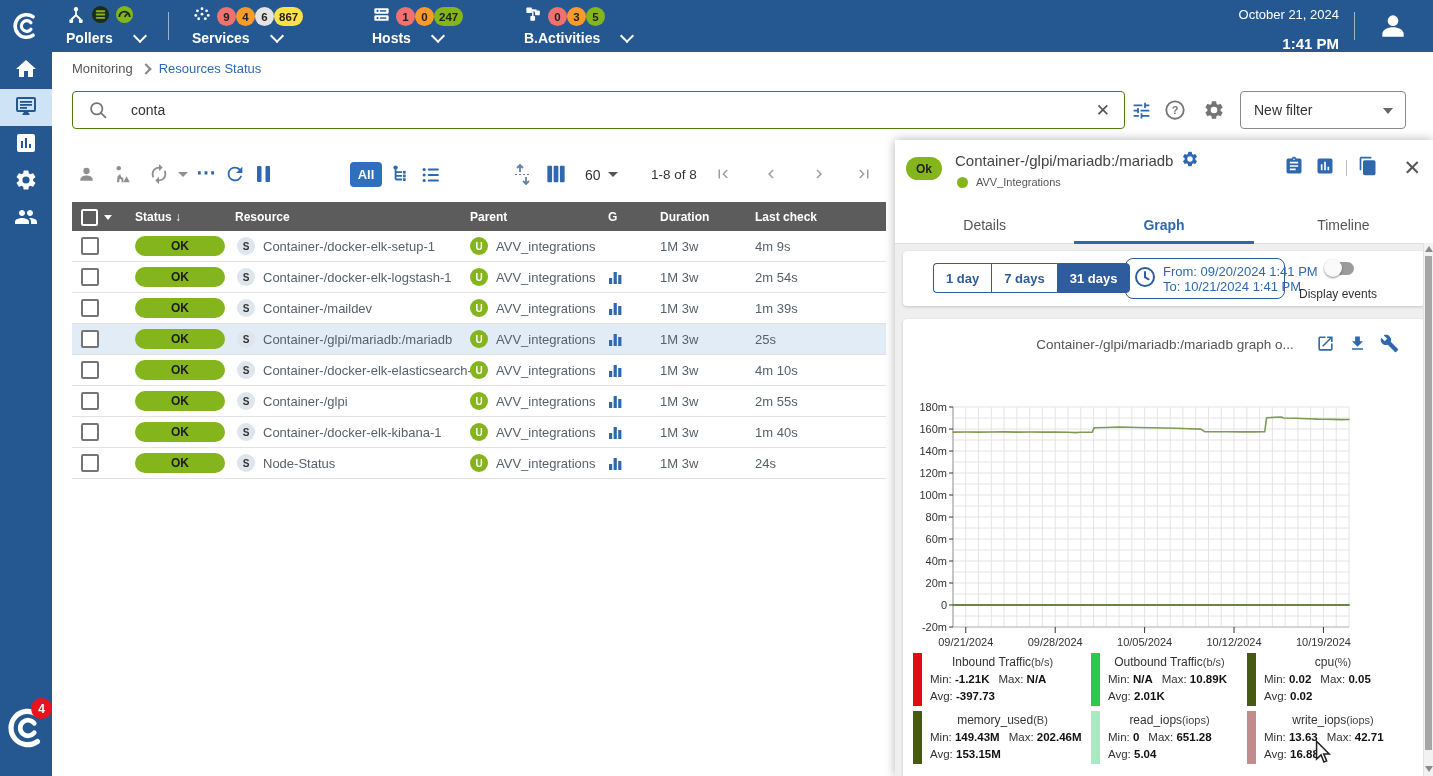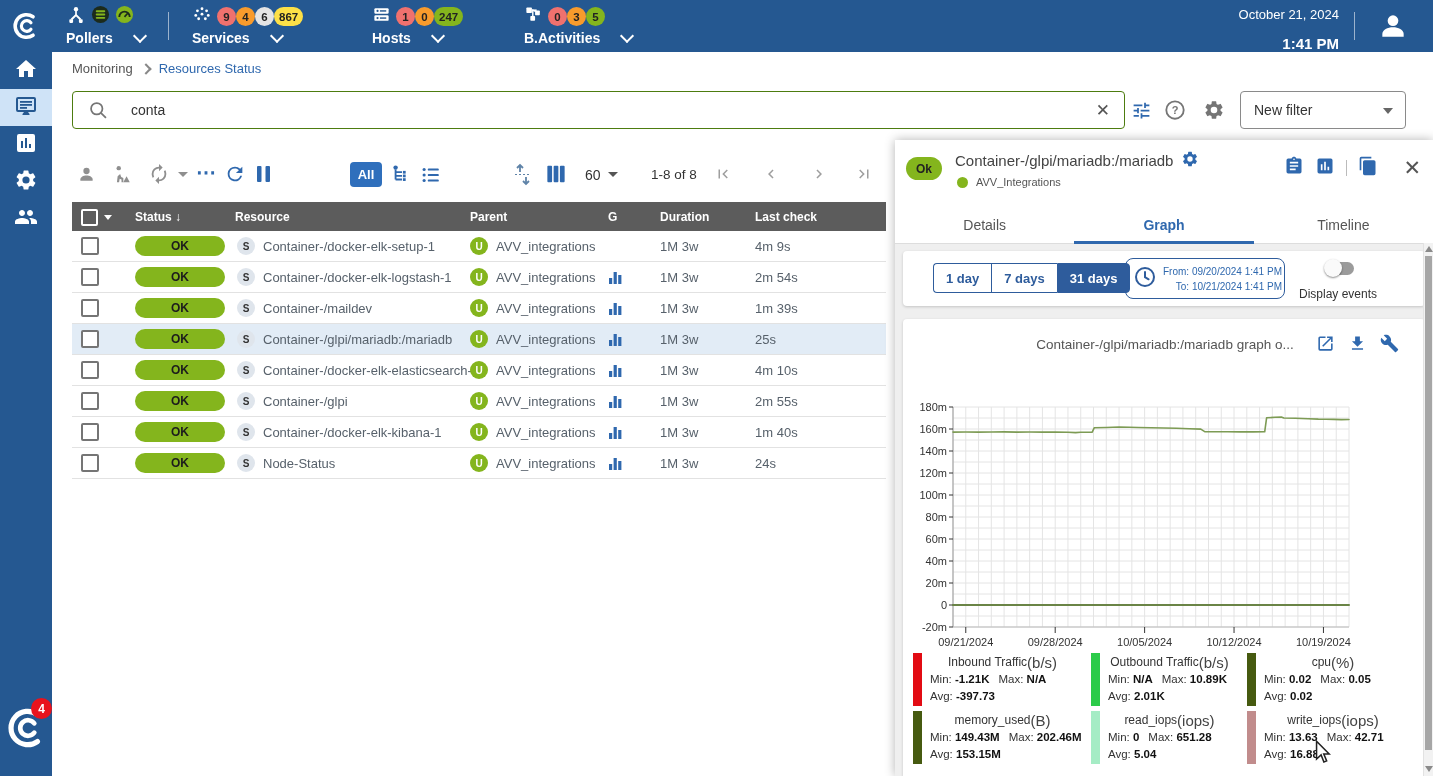--- a/index.html
+++ b/index.html
@@ -88,34 +88,34 @@
   .p-body{position:absolute;top:104px;left:0;right:0;bottom:0}
   .tr-card{position:absolute;left:8px;top:7px;width:522px;height:55px;background:#fff;border-radius:4px;box-shadow:0 1px 3px rgba(0,0,0,.18)}
   .rgroup{position:absolute;left:30px;top:12px;display:flex}
   .rbtn{height:30px;padding:0 12px;border:1px solid #2e5c9c;border-right-width:0;color:#2e5c9c;font-size:13px;font-weight:bold;
     display:flex;align-items:center;background:#fff;box-sizing:border-box;cursor:pointer}
   .rbtn:first-child{border-radius:4px 0 0 4px}
   .rbtn:last-child{border-radius:0 4px 4px 0;border-right-width:1px}
   .rbtn.sel{background:#2e5c9c;color:#fff}
   .clockbox{position:absolute;left:222px;top:7px;width:160px;height:41px;border:1px solid #2e5c9c;border-radius:8px;
     display:flex;align-items:center;box-sizing:border-box;padding:0 7px;gap:6px;cursor:pointer}
-  .clocktexts{flex:1;text-align:right;font-size:10px;color:#2f68ae;line-height:15px;white-space:nowrap}
+  .clocktexts{flex:1;text-align:left;font-size:13px;color:#2f68ae;line-height:15px;white-space:nowrap}
   .toggle{position:absolute;left:424px;top:11px;width:27px;height:13px;border-radius:7px;background:#9b9b9b;cursor:pointer}
   .knob{position:absolute;left:-3px;top:-3px;width:18px;height:18px;border-radius:50%;background:#fafafa;box-shadow:0 1px 2px rgba(0,0,0,.45)}
   .toggle-label{position:absolute;left:396px;top:36px;font-size:12px;color:#333}
   .g-card{position:absolute;left:8px;top:75px;width:522px;bottom:0;background:#fff;border-radius:4px 4px 0 0;box-shadow:0 1px 3px rgba(0,0,0,.18)}
   .g-title{position:absolute;left:110px;right:108px;top:18px;font-size:13.5px;color:#555;text-align:center;white-space:nowrap;overflow:hidden}
   .g-acts{position:absolute;right:26px;top:15px;display:flex;gap:13px}
   #chart-svg{position:absolute;left:8px;top:70px}
   .legend{position:absolute;left:10px;top:334px;width:505px;display:grid;grid-template-columns:178px 156px 171px;row-gap:5px}
   .lg-item{display:flex;gap:8px;cursor:pointer}
   .lg-bar{width:9px;height:53px;flex:none}
   .lg-txt{flex:1;font-size:11.5px;color:#333;line-height:17px;padding-top:1px}
   .lg-top{display:flex;justify-content:center;font-size:12px}
-  .lg-unit{font-size:15px;color:#444;padding-right:16px}
+  .lg-unit{font-size:11px;color:#444;padding-right:16px}
   .lg-txt b{color:#111}
   .lg-mm span{margin-right:9px}
   
   .sbar{position:absolute;right:0;top:243px;width:10px;bottom:0;background:#f2f2f2;border-left:1px solid #e2e2e2;box-sizing:border-box}
   .sb-thumb{position:absolute;left:1px;right:1px;top:13px;bottom:26px;background:#a6a6a6}
   .sb-up,.sb-dn{position:absolute;left:1px;width:0;height:0;border-left:4px solid transparent;border-right:4px solid transparent}
   .sb-up{top:3px;border-bottom:6px solid #8a8a8a}
   .sb-dn{bottom:4px;border-top:6px solid #8a8a8a}
   .cursor{position:absolute;left:1315px;top:740px;z-index:9;pointer-events:none}
 </style>

